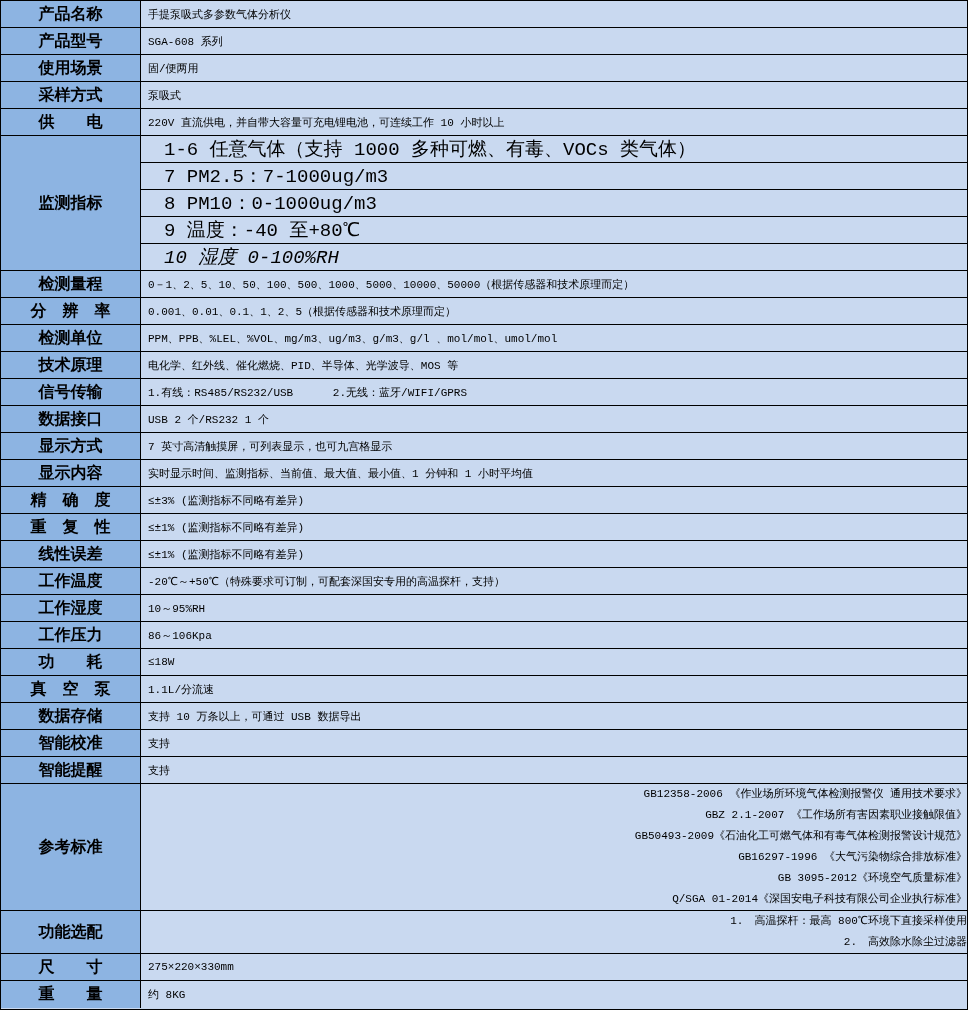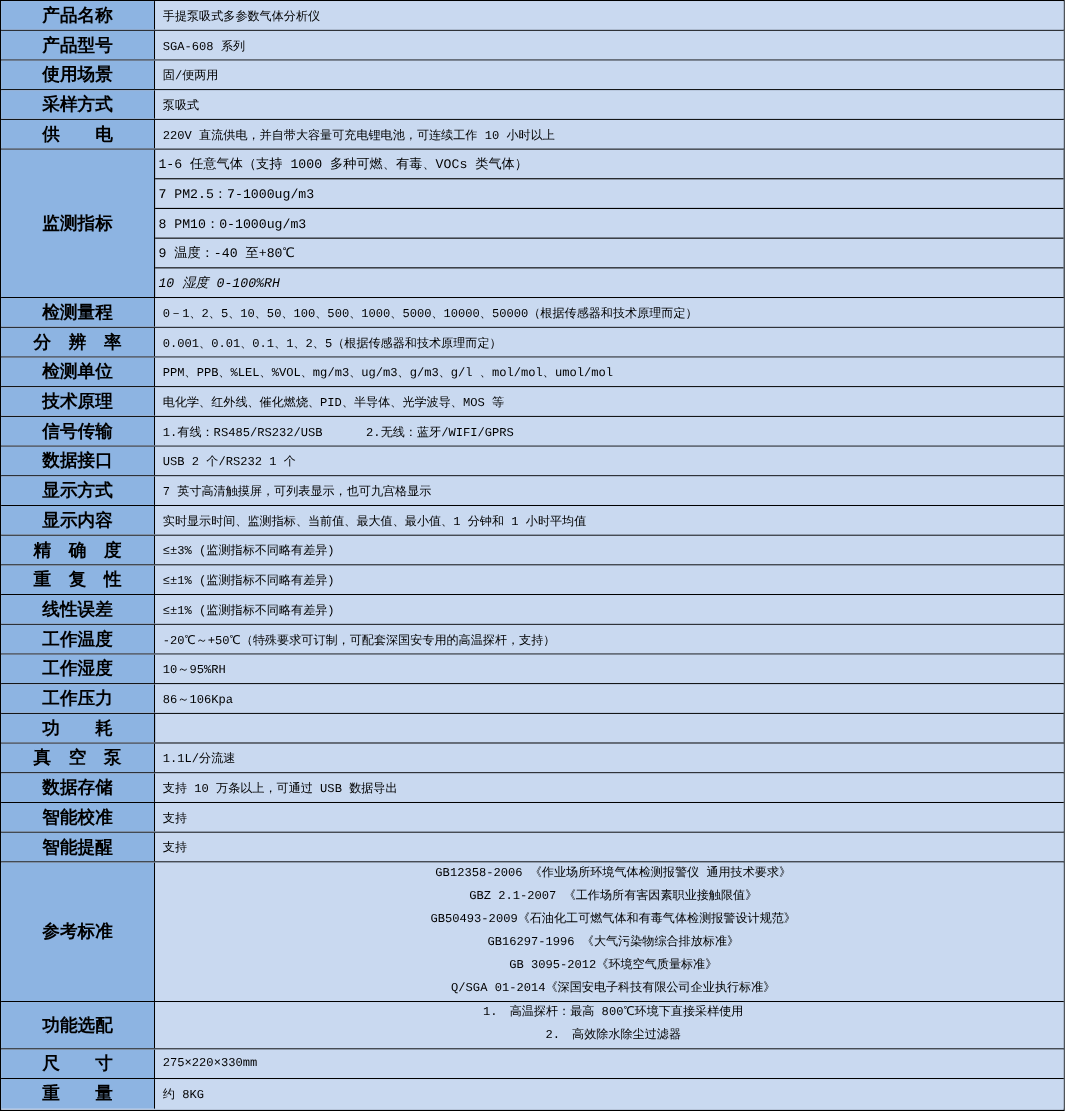--- a/index.html
+++ b/index.html
@@ -54,42 +54,42 @@
     display: flex;
     align-items: center;
     padding-left: 7px;
     background: var(--value-bg);
     font-family: "Liberation Mono", "DejaVu Sans Mono", monospace;
     font-size: 11px;
     white-space: pre;
   }
   .value-cell.multiline {
     flex-direction: column;
-    align-items: center;
+    align-items: flex-end;
     justify-content: center;
   }
   .value-cell.multiline .line {
     line-height: 21px;
     white-space: pre;
   }
   .group-values {
     flex: 1 1 auto;
     min-width: 0;
     display: flex;
     flex-direction: column;
   }
   .sub-cell {
     flex: 1 1 0;
     box-sizing: border-box;
     border-bottom: 1.5px solid var(--border);
     display: flex;
     align-items: center;
-    padding-left: 3px;
+    padding-left: 23px;
     font-family: "Liberation Mono", "DejaVu Sans Mono", monospace;
-    font-size: 12px;
+    font-size: 19px;
     white-space: pre;
   }
   .sub-cell:last-child { border-bottom: none; font-style: italic; }
 </style>
 </head>
 <body>
 
 <div class="spec-table" id="spec-table">
     <div class="row single">
       <div class="label-cell">产品名称</div>
@@ -172,20 +172,21 @@
     <div class="row single">
       <div class="label-cell">工作湿度</div>
       <div class="value-cell">10～95%RH</div>
     </div>
     <div class="row single">
       <div class="label-cell">工作压力</div>
       <div class="value-cell">86～106Kpa</div>
     </div>
     <div class="row single">
       <div class="label-cell">功　　耗</div>
+      <div class="value-cell">≤18W</div>
     </div>
     <div class="row single">
       <div class="label-cell">真　空　泵</div>
       <div class="value-cell">1.1L/分流速</div>
     </div>
     <div class="row single">
       <div class="label-cell">数据存储</div>
       <div class="value-cell">支持 10 万条以上，可通过 USB 数据导出</div>
     </div>
     <div class="row single">

